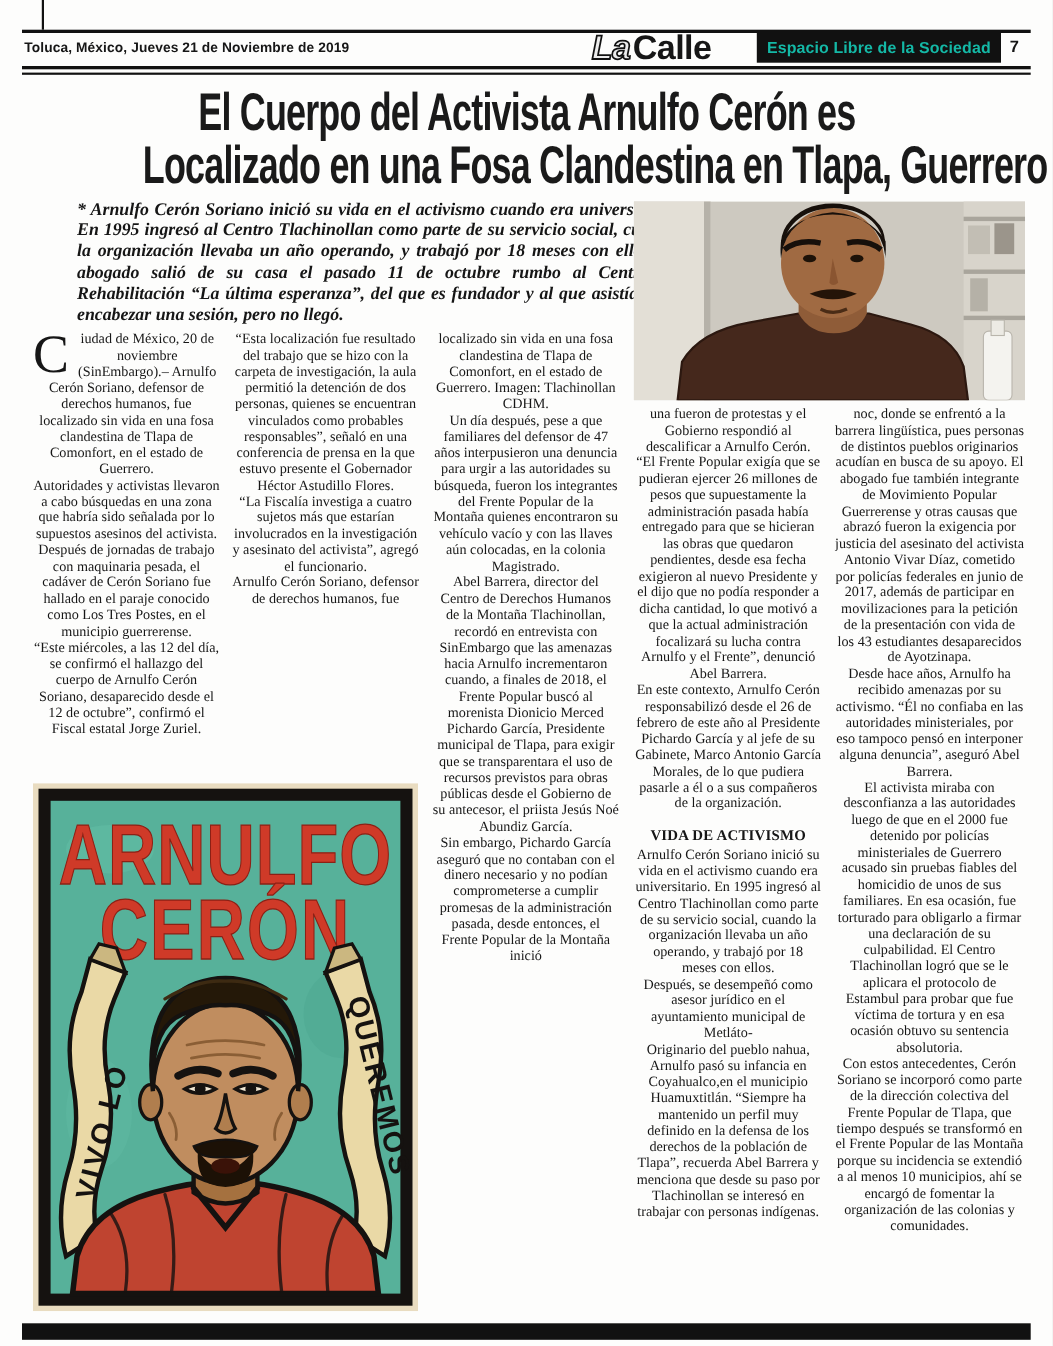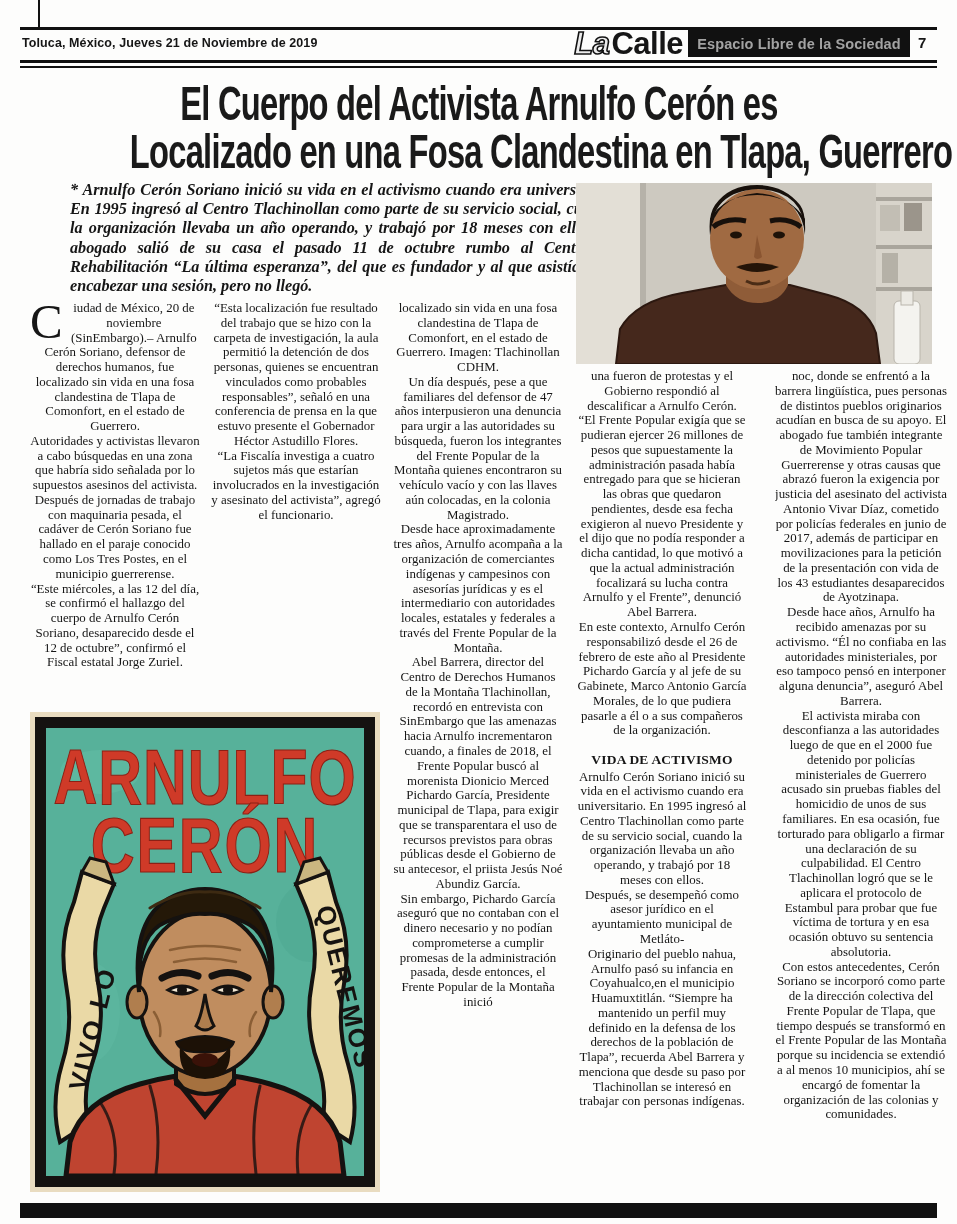--- a/index.html
+++ b/index.html
@@ -11,29 +11,29 @@
   
   .rule{position:absolute;background:#111;}
   #dateline{
     position:absolute;left:22px;top:36px;width:430px;
     font-family:"Liberation Sans",sans-serif;font-size:12.5px;font-weight:bold;
     letter-spacing:.1px;
   }
   #masthead{
     position:absolute;left:538px;top:26px;width:145px;height:34px;
     font-family:"Liberation Sans",sans-serif;font-size:31px;font-weight:bold;
-    white-space:nowrap;letter-spacing:-.5px;text-align:right;
+    white-space:nowrap;letter-spacing:-.5px;
   }
   #masthead .outline{
     color:#ececec;-webkit-text-stroke:1.6px #111;
     font-style:italic;margin-right:2px;
   }
   #tagline{
     position:absolute;left:688px;top:30px;width:222px;height:27px;
-    background:#111;color:#a3a3a3;font-family:"Liberation Sans",sans-serif;
+    background:#111;color:#14b8a6;font-family:"Liberation Sans",sans-serif;
     font-size:14.5px;font-weight:bold;display:flex;align-items:center;justify-content:center;
     letter-spacing:.1px;
   }
   #page-number{
     position:absolute;left:918px;top:34px;
     font-family:"Liberation Sans",sans-serif;font-size:15px;font-weight:bold;
   }
   
   .hl{
     position:absolute;left:0;width:957px;text-align:center;
@@ -60,21 +60,21 @@
     float:left;font-size:49px;line-height:.82;padding:1px 5px 0 0;
   }
   .subhead{
     font-family:"Liberation Serif",serif;font-weight:bold;text-align:center;
     font-size:13.5px;margin:14px 0 2px 0 !important;letter-spacing:.2px;
   }
   #col1{left:30px;  top:301px;width:170px;height:412px;}
   #col2{left:211px; top:301px;width:170px;height:404px;}
   #col3{left:393px; top:301px;width:170px;height:872px;}
   #col4{left:577px; top:369px;width:170px;height:806px;}
-  #col5{left:759px; top:369px;width:172px;height:806px;margin-left:16px;}
+  #col5{left:759px; top:369px;width:172px;height:806px;}
   
   #poster{position:absolute;left:30px;top:712px;width:350px;height:480px;}
   
   #rule-top{left:20px;top:27px;width:917px;height:3px;}
   #tick-topleft{left:38px;top:0;width:2px;height:27px;}
   #rule-double-a{left:20px;top:60px;width:917px;height:3px;}
   #rule-double-b{left:20px;top:66px;width:917px;height:2px;}
   #rule-bottom{left:20px;top:1203px;width:917px;height:15px;}
 </style>
 </head>
@@ -133,26 +133,26 @@
   <div class="col" id="col1">
     <p class="dropcap">Ciudad de México, 20 de noviembre (SinEmbargo).– Arnulfo Cerón Soriano, defensor de derechos humanos, fue localizado sin vida en una fosa clandestina de Tlapa de Comonfort, en el estado de Guerrero.</p>
     <p>Autoridades y activistas llevaron a cabo búsquedas en una zona que habría sido señalada por lo supuestos asesinos del activista.</p>
     <p>Después de jornadas de trabajo con maquinaria pesada, el cadáver de Cerón Soriano fue hallado en el paraje conocido como Los Tres Postes, en el municipio guerrerense.</p>
     <p>“Este miércoles, a las 12 del día, se confirmó el hallazgo del cuerpo de Arnulfo Cerón Soriano, desaparecido desde el 12 de octubre”, confirmó el Fiscal estatal Jorge Zuriel.</p>
   </div>
 
   <div class="col" id="col2">
     <p>“Esta localización fue resultado del trabajo que se hizo con la carpeta de investigación, la aula permitió la detención de dos personas, quienes se encuentran vinculados como probables responsables”, señaló en una conferencia de prensa en la que estuvo presente el Gobernador Héctor Astudillo Flores.</p>
     <p>“La Fiscalía investiga a cuatro sujetos más que estarían involucrados en la investigación y asesinato del activista”, agregó el funcionario.</p>
+    <p>Arnulfo Cerón Soriano, defensor de derechos humanos, fue</p>
   </div>
 
   <div class="col" id="col3">
     <p>localizado sin vida en una fosa clandestina de Tlapa de Comonfort, en el estado de Guerrero. Imagen: Tlachinollan CDHM.</p>
     <p>Un día después, pese a que familiares del defensor de 47 años interpusieron una denuncia para urgir a las autoridades su búsqueda, fueron los integrantes del Frente Popular de la Montaña quienes encontraron su vehículo vacío y con las llaves aún colocadas, en la colonia Magistrado.</p>
-    <p>Desde hace aproximadamente tres años, Arnulfo acompaña a la organización de comerciantes indígenas y campesinos con asesorías jurídicas y es el intermediario con autoridades locales, estatales y federales a través del Frente Popular de la Montaña.</p>
     <p>Abel Barrera, director del Centro de Derechos Humanos de la Montaña Tlachinollan, recordó en entrevista con SinEmbargo que las amenazas hacia Arnulfo incrementaron cuando, a finales de 2018, el Frente Popular buscó al morenista Dionicio Merced Pichardo García, Presidente municipal de Tlapa, para exigir que se transparentara el uso de recursos previstos para obras públicas desde el Gobierno de su antecesor, el priista Jesús Noé Abundiz García.</p>
     <p>Sin embargo, Pichardo García aseguró que no contaban con el dinero necesario y no podían comprometerse a cumplir promesas de la administración pasada, desde entonces, el Frente Popular de la Montaña inició</p>
   </div>
 
   <div class="col" id="col4">
     <p>una fueron de protestas y el Gobierno respondió al descalificar a Arnulfo Cerón.</p>
     <p>“El Frente Popular exigía que se pudieran ejercer 26 millones de pesos que supuestamente la administración pasada había entregado para que se hicieran las obras que quedaron pendientes, desde esa fecha exigieron al nuevo Presidente y el dijo que no podía responder a dicha cantidad, lo que motivó a que la actual administración focalizará su lucha contra Arnulfo y el Frente”, denunció Abel Barrera.</p>
     <p>En este contexto, Arnulfo Cerón responsabilizó desde el 26 de febrero de este año al Presidente Pichardo García y al jefe de su Gabinete, Marco Antonio García Morales, de lo que pudiera pasarle a él o a sus compañeros de la organización.</p>
     <p class="subhead">VIDA DE ACTIVISMO</p>
     <p>Arnulfo Cerón Soriano inició su vida en el activismo cuando era universitario. En 1995 ingresó al Centro Tlachinollan como parte de su servicio social, cuando la organización llevaba un año operando, y trabajó por 18 meses con ellos.</p>

